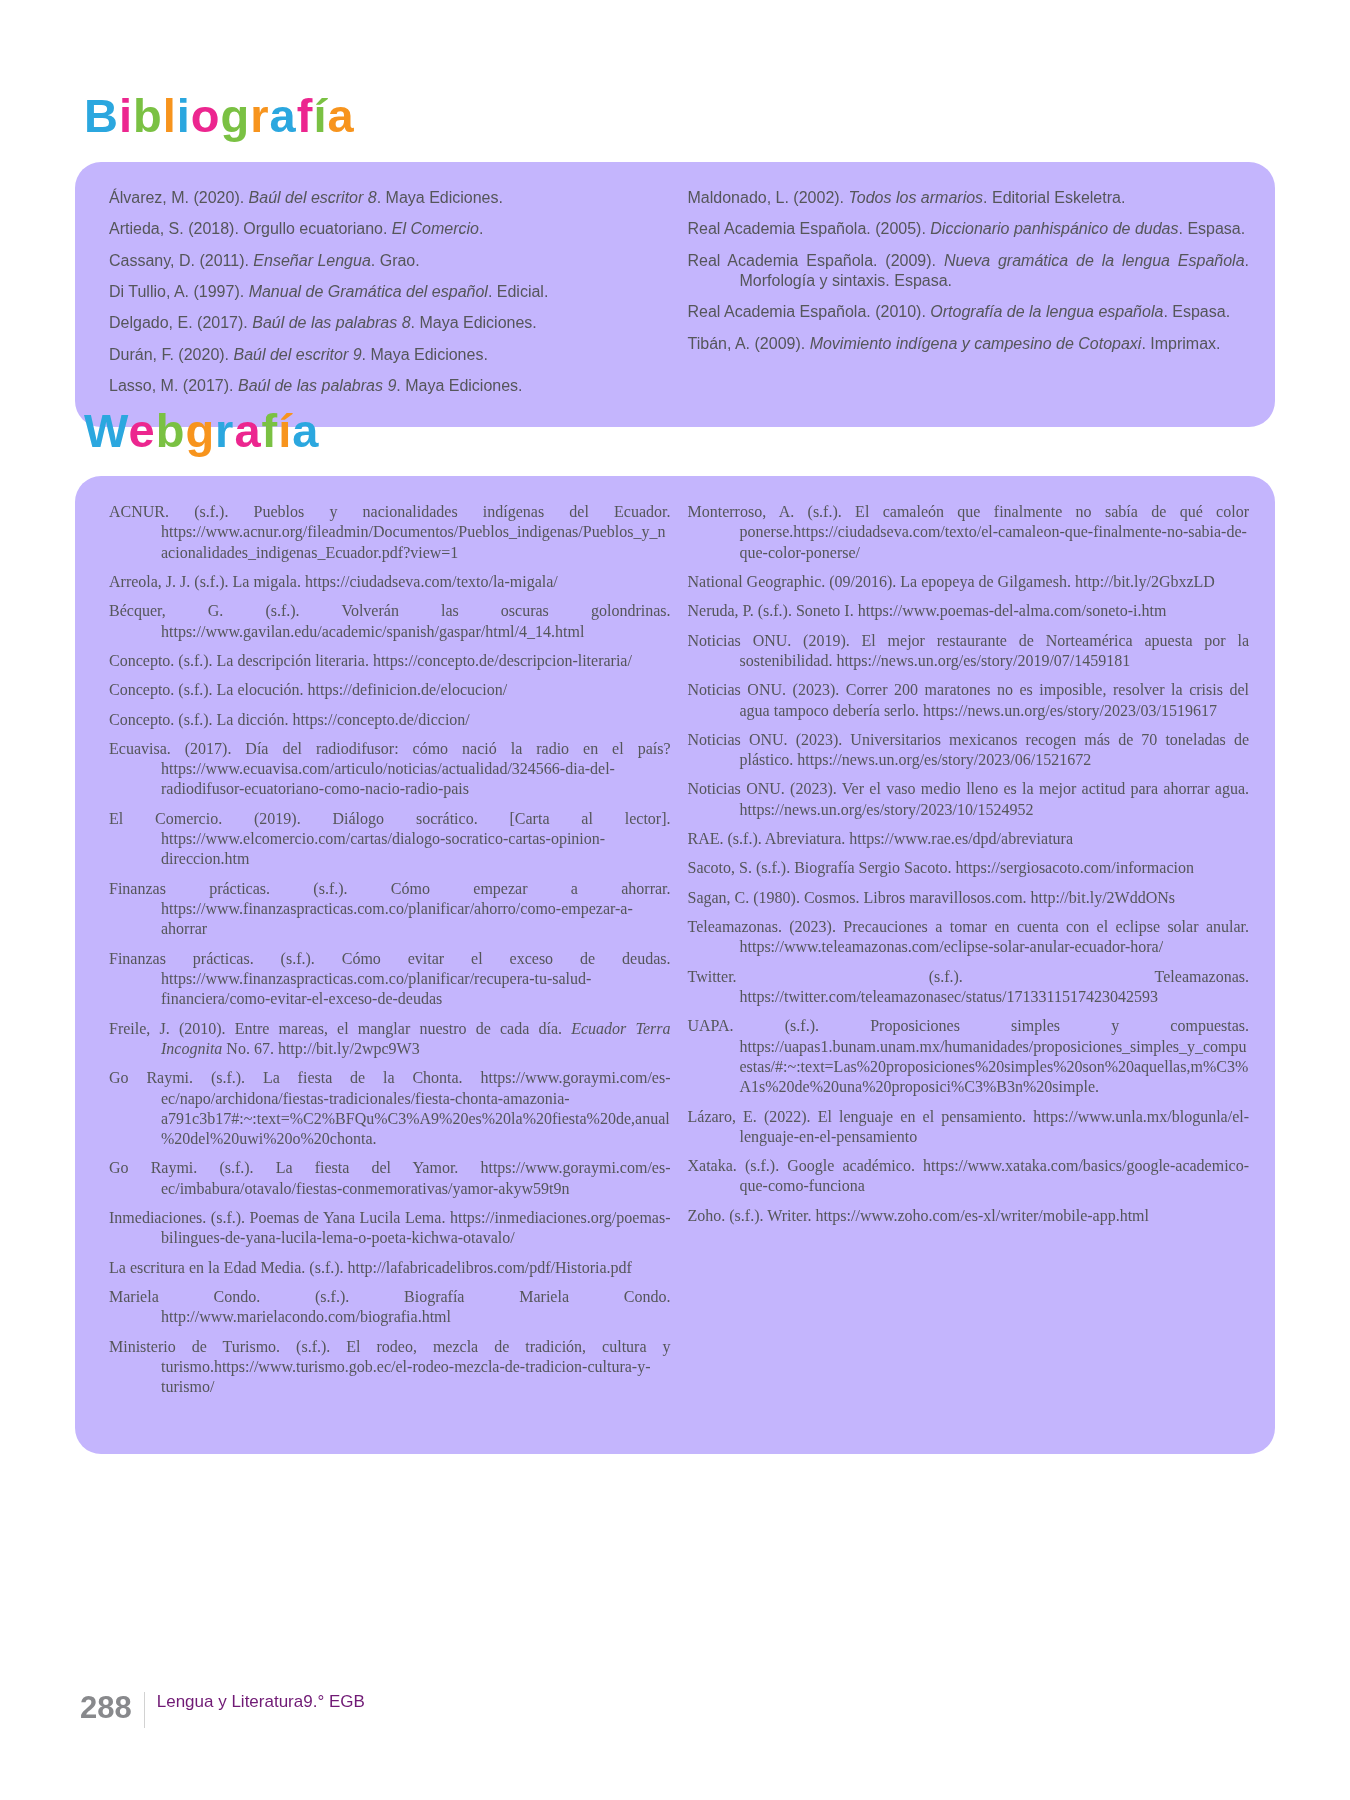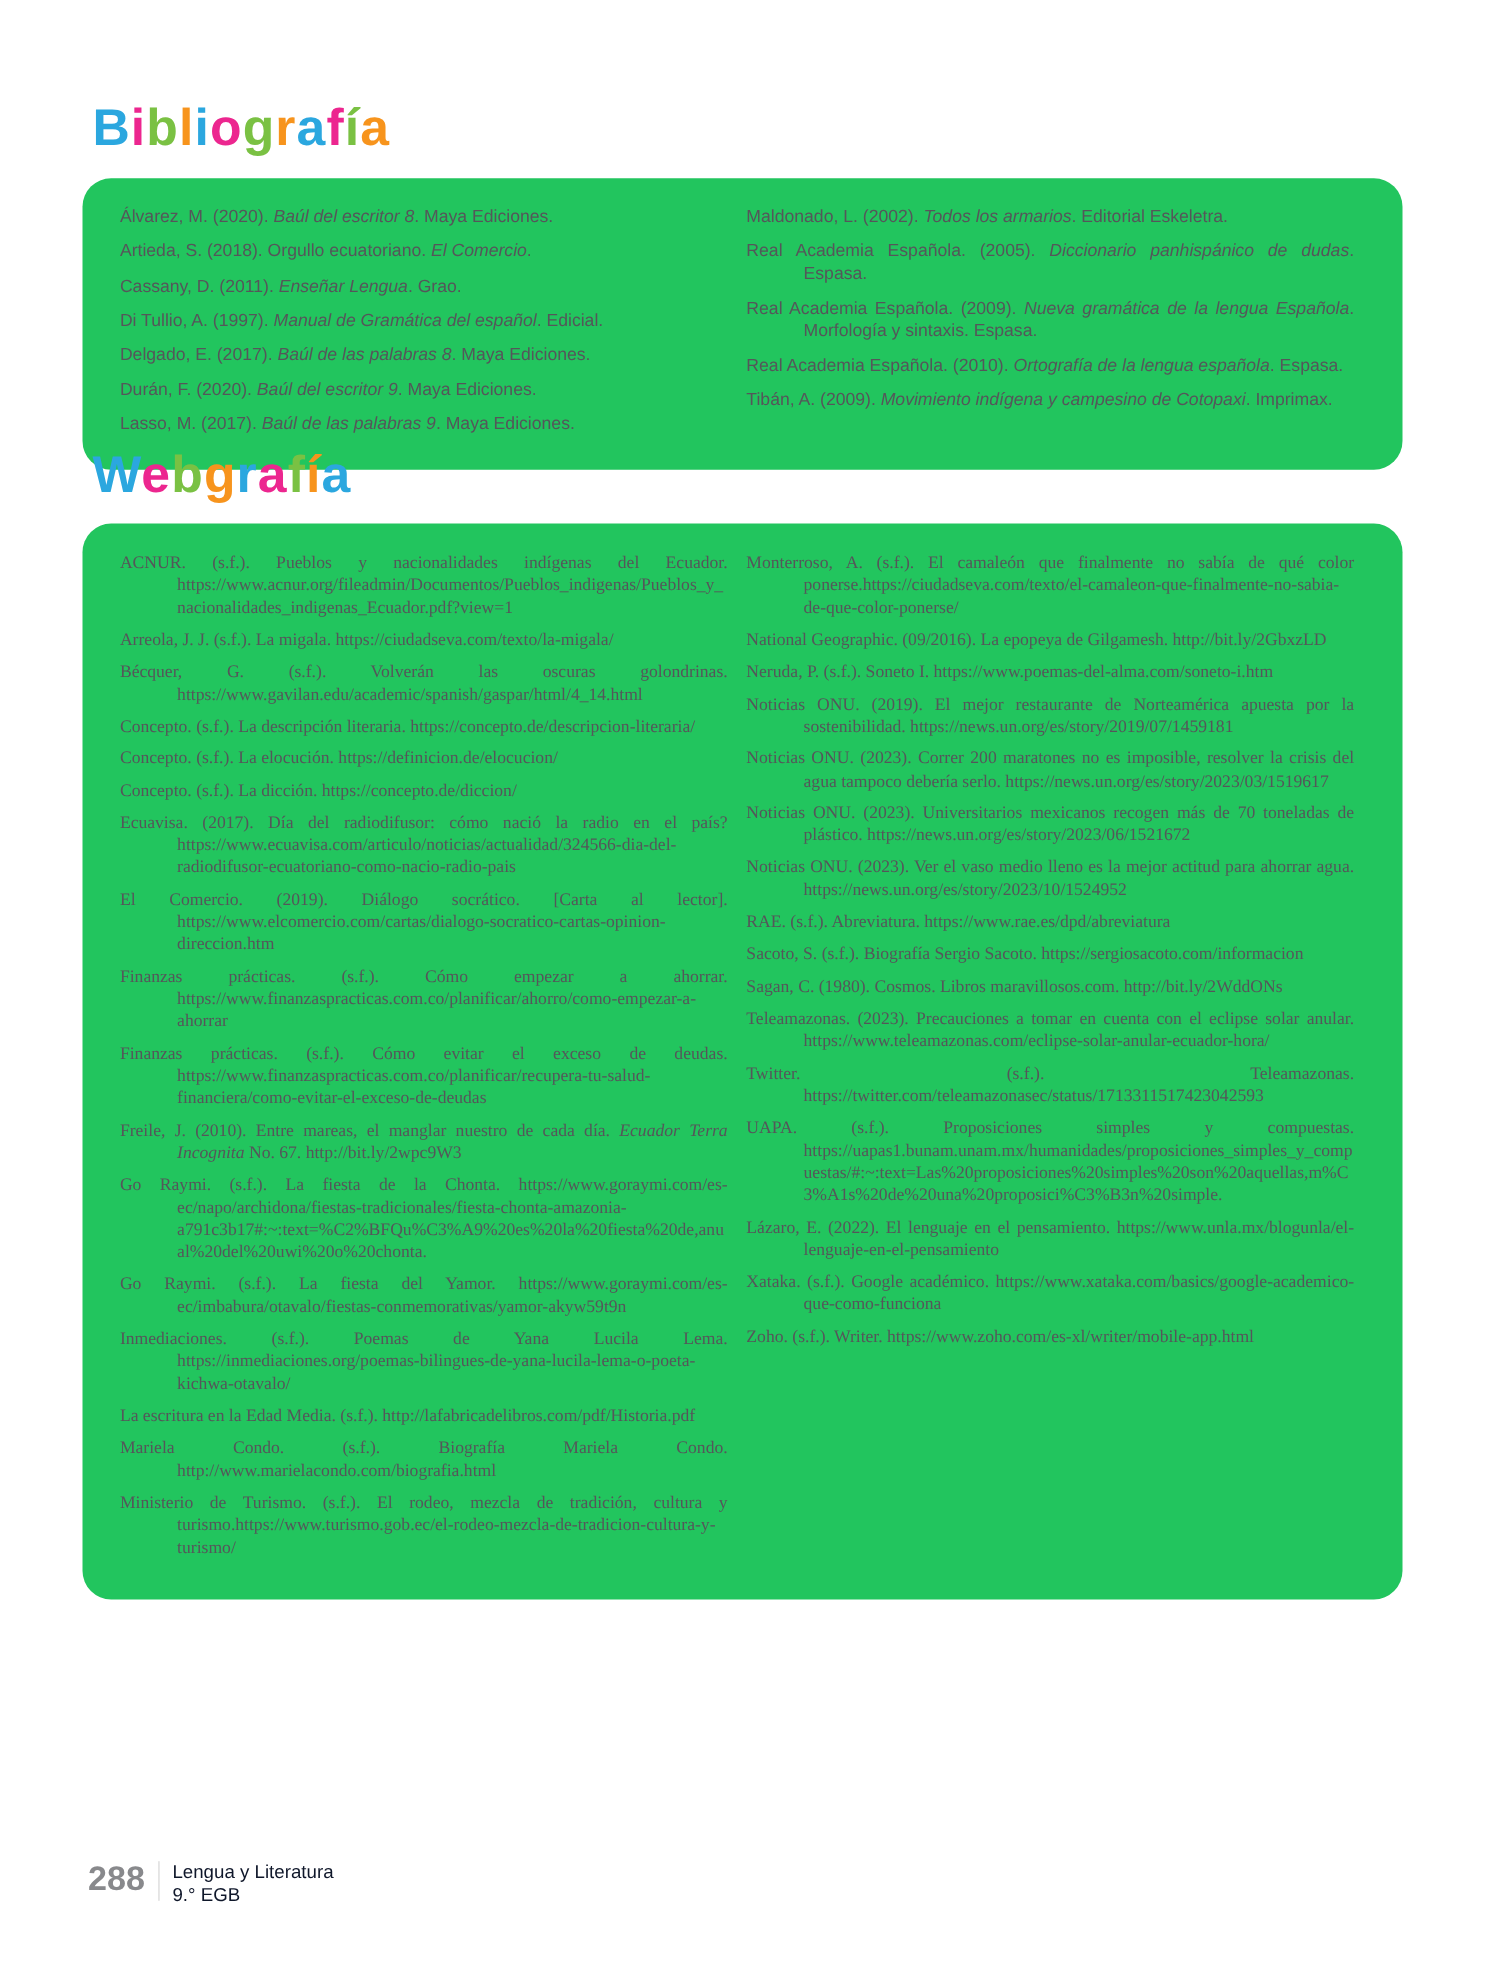--- a/index.html
+++ b/index.html
@@ -19,23 +19,23 @@
     letter-spacing: 1px;
     font-family: "Liberation Sans", sans-serif;
   }
   #title-bibliografia { top: 88px; }
   #title-webgrafia   { top: 403px; }
 
   .ref-box {
     position: absolute;
     left: 75px;
     width: 1200px;
-    background: #22c55e;
+    background: #c4b5fd;
     border-radius: 26px;
-    padding: 26px 44px 20px 34px;
+    padding: 26px 26px 20px 34px;
     display: flex;
     gap: 17px;
   }
   #bibliografia-box { top: 162px; min-height: 222px; }
   #webgrafia-box    { top: 476px; min-height: 978px; font-family: Liberation Serif, serif; }
 
   .ref-col { flex: 1 1 0; min-width: 0; }
 
   .ref {
     font-size: 16px;
@@ -64,24 +64,24 @@
     color: #88898c;
     line-height: 1;
   }
   .footer-sep {
     width: 1px;
     height: 36px;
     background: #d2d2d2;
   }
   .footer-text {
     display: flex;
-    flex-direction: column;
+    flex-direction: row;
     font-size: 17px;
     line-height: 1.22;
-    color: #0f172a;
+    color: #701a75;
   }
 </style>
 </head>
 <body>
 
 <h1 class="big-title" id="title-bibliografia"><span style="color: rgb(43, 167, 223);">B</span><span style="color: rgb(236, 38, 143);">i</span><span style="color: rgb(122, 193, 67);">b</span><span style="color: rgb(247, 148, 29);">l</span><span style="color: rgb(43, 167, 223);">i</span><span style="color: rgb(236, 38, 143);">o</span><span style="color: rgb(122, 193, 67);">g</span><span style="color: rgb(247, 148, 29);">r</span><span style="color: rgb(43, 167, 223);">a</span><span style="color: rgb(236, 38, 143);">f</span><span style="color: rgb(122, 193, 67);">í</span><span style="color: rgb(247, 148, 29);">a</span></h1>
 
 <section class="ref-box" id="bibliografia-box">
   <div class="ref-col">
       <p class="ref"><span>Álvarez, M. (2020). </span><span class="it">Baúl del escritor 8</span><span>. Maya Ediciones.</span></p>

